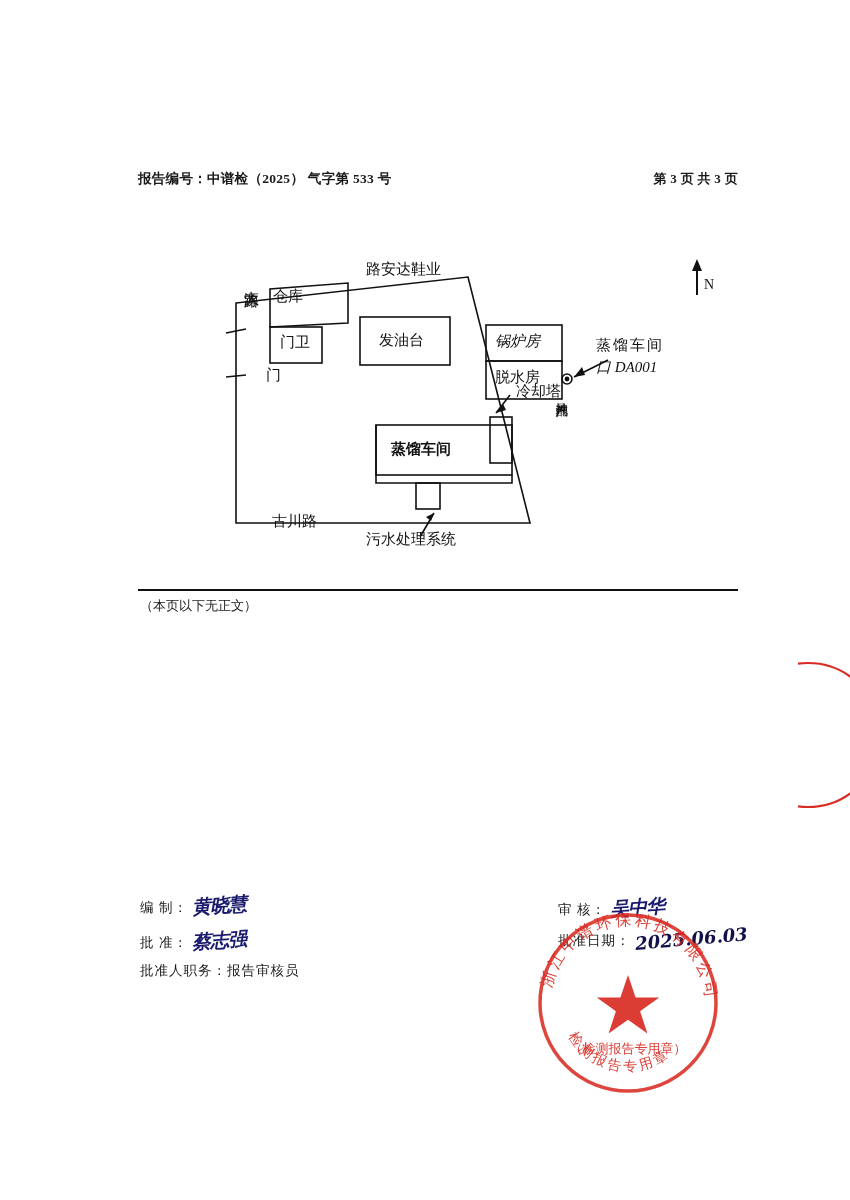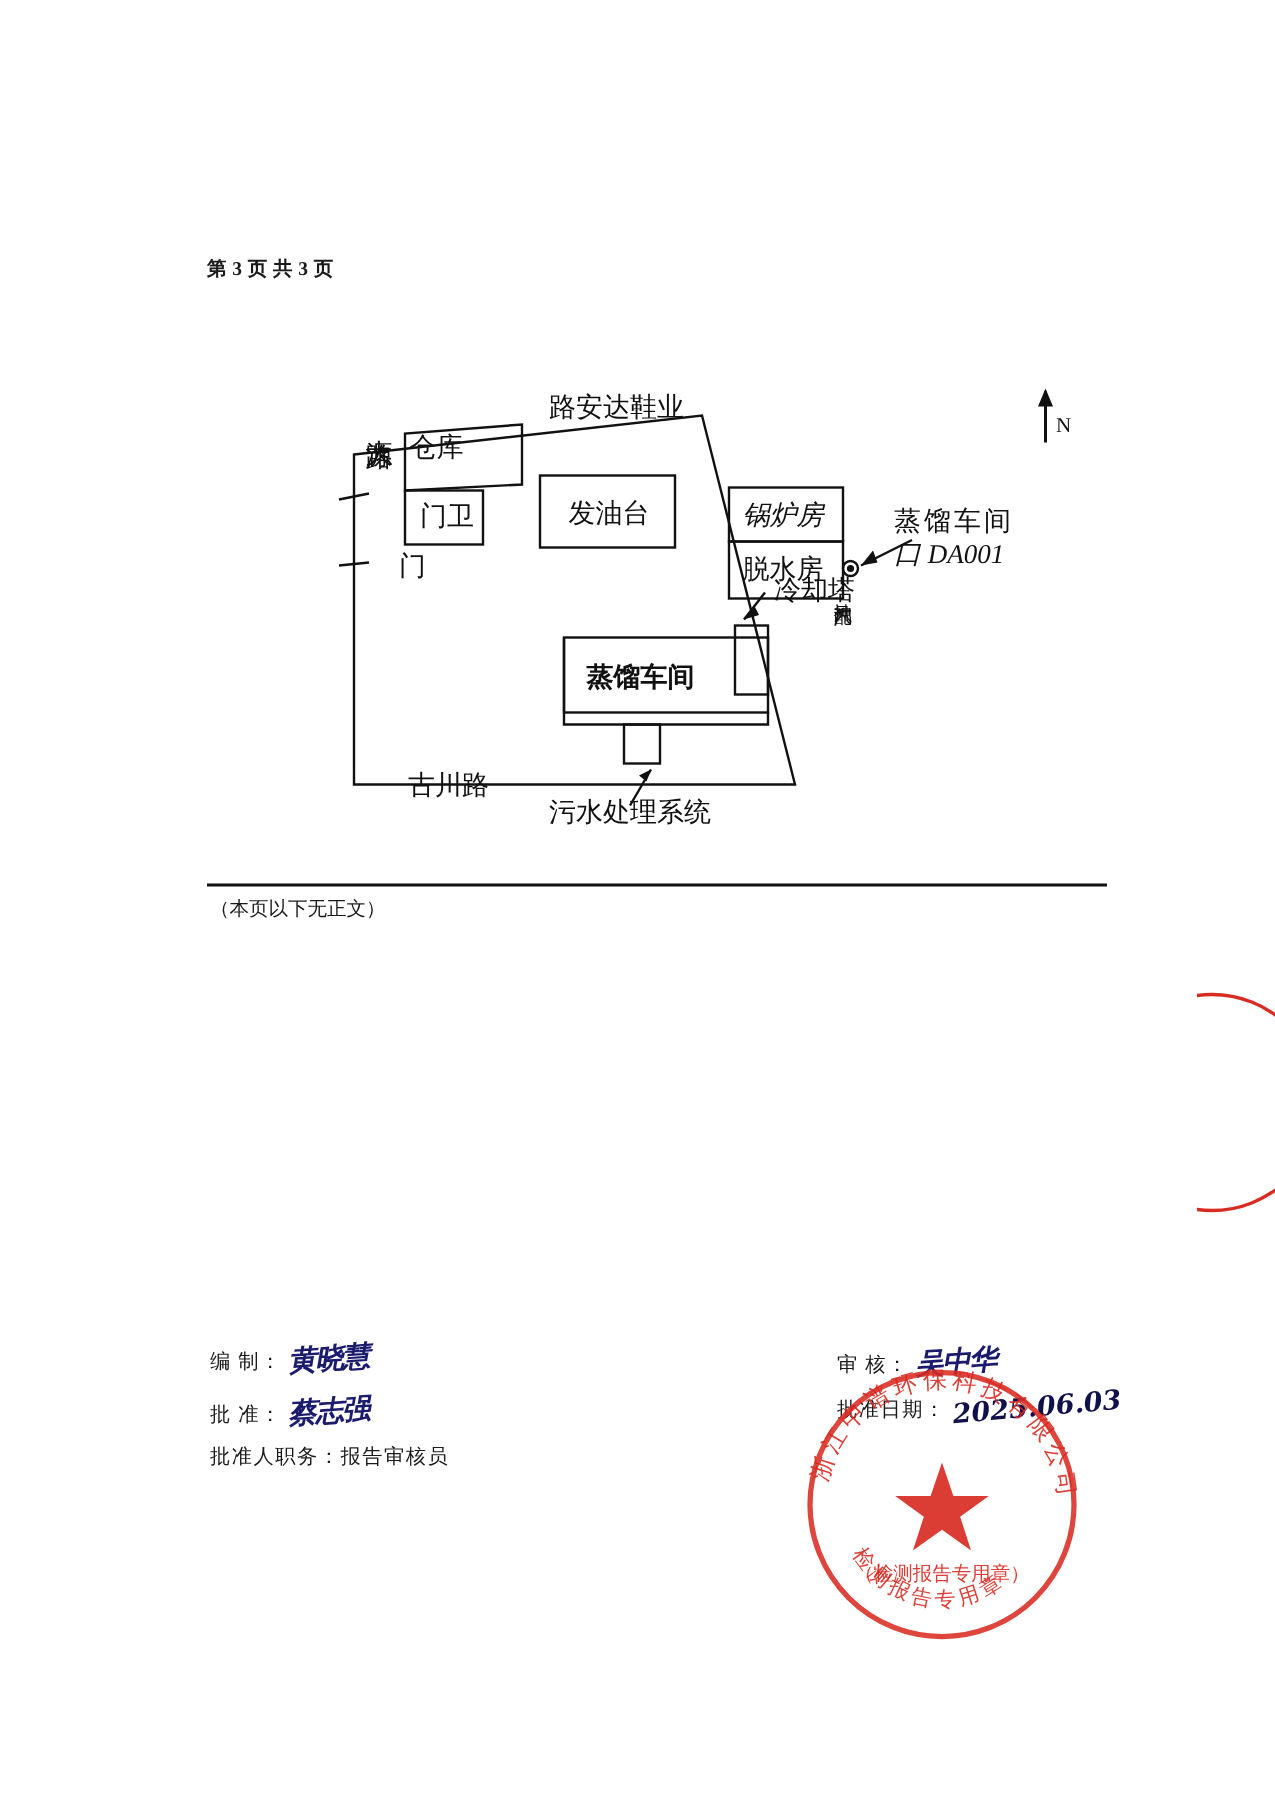--- a/index.html
+++ b/index.html
@@ -53,21 +53,21 @@
     position: absolute;
     left: 138px;
     top: 255px;
     width: 600px;
     height: 320px;
   }
   .diagram svg { display: block; }
 
   .dlabel {
     position: absolute;
-    font-size: 18px;
+    font-size: 15px;
     font-family: "Liberation Serif", "DejaVu Serif", serif;
     color: #111;
     white-space: nowrap;
     line-height: 1.15;
   }
   .dlabel.vert {
     writing-mode: vertical-rl;
     text-orientation: upright;
     letter-spacing: 1px;
     white-space: nowrap;
@@ -143,20 +143,21 @@
     pointer-events: none;
     overflow: hidden;
   }
 </style>
 </head>
 <body>
 
 <div class="page">
 
   <div class="header">
+    <span class="report-no">报告编号：中谱检（2025）  气字第 533 号</span>
     <span class="page-no">第 3 页  共 3 页</span>
   </div>
 
 
   <div class="diagram">
     <svg width="600" height="320" viewBox="0 0 600 320">
       <g fill="none" stroke="#111" stroke-width="1.6">
 
         <path d="M 98 48 L 330 22 L 392 268 L 98 268 Z"></path>
 

